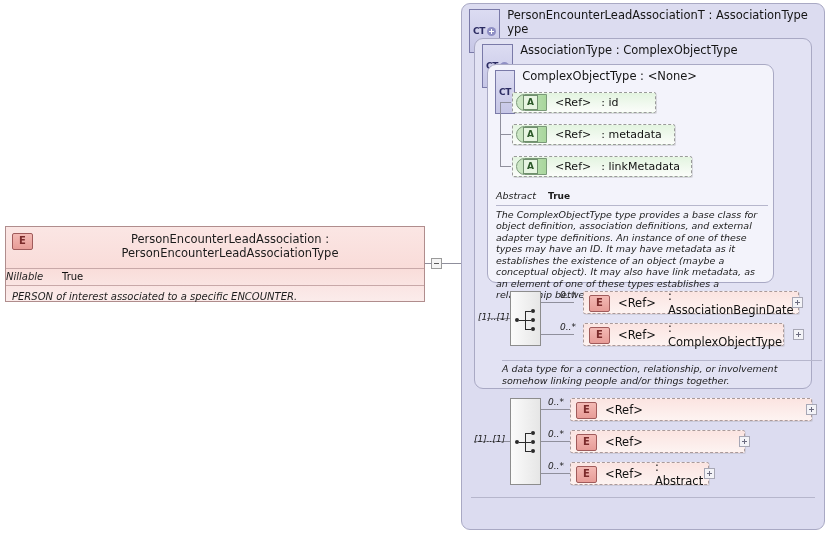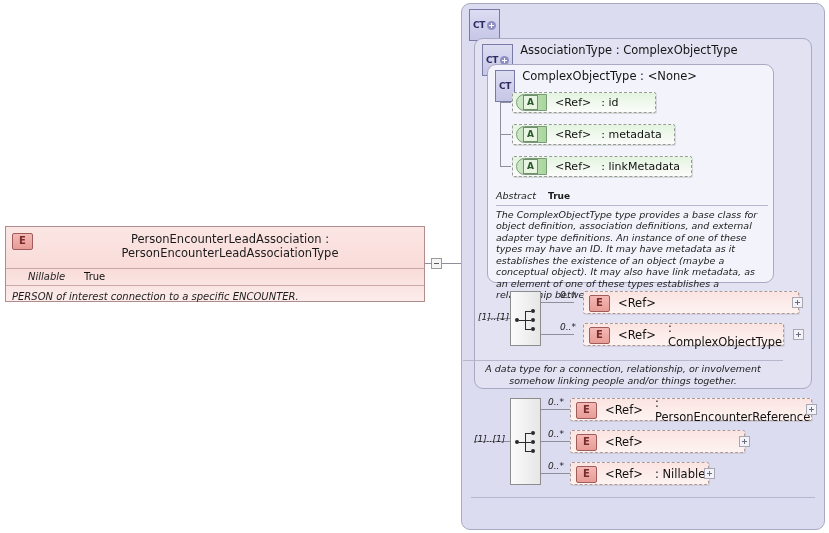--- a/index.html
+++ b/index.html
@@ -44,21 +44,21 @@
   }
   #root-element .re-title {
     margin-left: 9px;
     font-size: 11.5px; color: #1b1b1b;
     line-height: 14px;
     text-align: center;
     flex: 1 1 auto;
   }
   #root-element .re-props {
     display: flex; align-items: center;
-    padding: 2px 6px 3px 22px;
+    padding: 2px 6px 3px 0;
     border-bottom: 1px solid #c8a8a8;
     font-size: 10px;
   }
   #root-element .prop-key {
     font-style: italic; color: #222; width: 56px;
   }
   #root-element .prop-val { color: #111; font-size: 10px; }
   #root-element .re-doc {
     padding: 4px 6px;
     font-size: 10px; font-style: italic; color: #1d1d1d;
@@ -93,21 +93,21 @@
   .ct-box.lvl3 { background: #f3f3fb; }
   .ct-head {
     display: flex; align-items: flex-start;
     padding: 4px 6px 0 7px;
     font-size: 11.5px; color: #151515;
     line-height: 14px;
   }
   .icon-CT {
     flex: 0 0 auto;
     display: inline-flex; align-items: center;
-    height: 14px; padding: 8px 3px;
+    height: 14px; padding: 14px 3px;
     border: 1px solid #7a7aa8;
     border-radius: 0;
     background: linear-gradient(to bottom,#dcdcf2,#c6c6e6);
     margin-top: 1px;
   }
   .icon-CT .ct-txt {
     font-size: 9px; font-weight: bold; color: #2b2b62;
     line-height: 12px; letter-spacing: -0.3px;
   }
   .icon-CT .ct-plus {
@@ -234,54 +234,58 @@
 
 <div class="abs nosel" id="root-element">
   <div class="re-head">
     <div class="icon-E">E</div>
     <div class="re-title">PersonEncounterLeadAssociation : PersonEncounterLeadAssociationType</div>
   </div>
   <div class="re-props">
     <span class="prop-key">Nillable</span>
     <span class="prop-val">True</span>
   </div>
-  <div class="re-doc">PERSON of interest connection to a specific ENCOUNTER.</div>
+  <div class="re-doc">PERSON of interest associated to a specific ENCOUNTER.</div>
 </div>
 
 <div class="abs toggle-box" style="left:431px; top:258px;">
   <span class="bar-h"></span>
 </div>
 
 <div class="line-h abs" style="left:425px; top:263px; width:7px;"></div>
 <div class="line-h abs" style="left:442px; top:263px; width:46px;"></div>
 
 <div class="ct-box" style="left:461px; top:3px; width:364px; height:527px;">
   <div class="ct-head">
     <div class="icon-CT">
       <span class="ct-txt">CT</span>
       <span class="ct-plus"></span>
     </div>
+    <div class="ct-title">
+      <div>PersonEncounterLeadAssociationT : AssociationType</div>
+      <div>ype</div>
+    </div>
   </div>
 </div>
 
 <div class="doc-block" style="left:471px; top:497px; width:344px;">
   <div class="sep"></div>
 </div>
 
 <div class="ct-box lvl2" style="left:474px; top:38px; width:338px; height:351px;">
   <div class="ct-head">
     <div class="icon-CT">
       <span class="ct-txt">CT</span>
       <span class="ct-plus"></span>
     </div>
     <div class="ct-title">AssociationType : ComplexObjectType</div>
   </div>
 </div>
 
-<div class="doc-block" style="left:463px; top:360px; width:320px;text-align:center;">
+<div class="doc-block" style="left:502px; top:360px; width:320px;">
   <div class="sep"></div>
   <div>A data type for a connection, relationship, or involvement somehow linking people and/or things together.</div>
 </div>
 
 <div class="ct-box lvl3" style="left:487px; top:64px; width:287px; height:219px;">
   <div class="ct-head">
     <div class="icon-CT">
       <span class="ct-txt">CT</span>
     </div>
     <div class="ct-title">ComplexObjectType : &lt;None&gt;</div>
@@ -344,20 +348,21 @@
 
 <div class="line-h abs" style="left:541px; top:302px; width:33px;"></div>
 <div class="line-h abs" style="left:541px; top:334px; width:33px;"></div>
 
 <div class="occ-label" style="left:560px; top:290px;">0..*</div>
 <div class="occ-label" style="left:560px; top:322px;">0..*</div>
 
 <div class="el-row" style="left:583px; top:291px; width:216px;">
   <div class="icon-E">E</div>
   <span class="ref">&lt;Ref&gt;</span>
+  <span class="ename">: AssociationBeginDate</span>
 </div>
 <div class="plus-box" style="left:792px; top:297px;"></div>
 
 <div class="el-row" style="left:583px; top:323px; width:201px;">
   <div class="icon-E">E</div>
   <span class="ref">&lt;Ref&gt;</span>
   <span class="ename">: ComplexObjectType</span>
 </div>
 <div class="plus-box" style="left:793px; top:329px;"></div>
 
@@ -382,28 +387,27 @@
 <div class="line-h abs" style="left:541px; top:441px; width:29px;"></div>
 <div class="line-h abs" style="left:541px; top:473px; width:29px;"></div>
 
 <div class="occ-label" style="left:548px; top:397px;">0..*</div>
 <div class="occ-label" style="left:548px; top:429px;">0..*</div>
 <div class="occ-label" style="left:548px; top:461px;">0..*</div>
 
 <div class="el-row" style="left:570px; top:398px; width:242px;">
   <div class="icon-E">E</div>
   <span class="ref">&lt;Ref&gt;</span>
-  <span class="ename">: PersonEncounterReference</span>
 </div>
 <div class="plus-box" style="left:806px; top:404px;"></div>
 
 <div class="el-row" style="left:570px; top:430px; width:175px;">
   <div class="icon-E">E</div>
   <span class="ref">&lt;Ref&gt;</span>
 </div>
 <div class="plus-box" style="left:739px; top:436px;"></div>
 
 <div class="el-row" style="left:570px; top:462px; width:139px;">
   <div class="icon-E">E</div>
   <span class="ref">&lt;Ref&gt;</span>
-  <span class="ename">: Nillable</span>
+  <span class="ename">: Abstract</span>
 </div>
 <div class="plus-box" style="left:704px; top:468px;"></div>
 
 </body></html>

